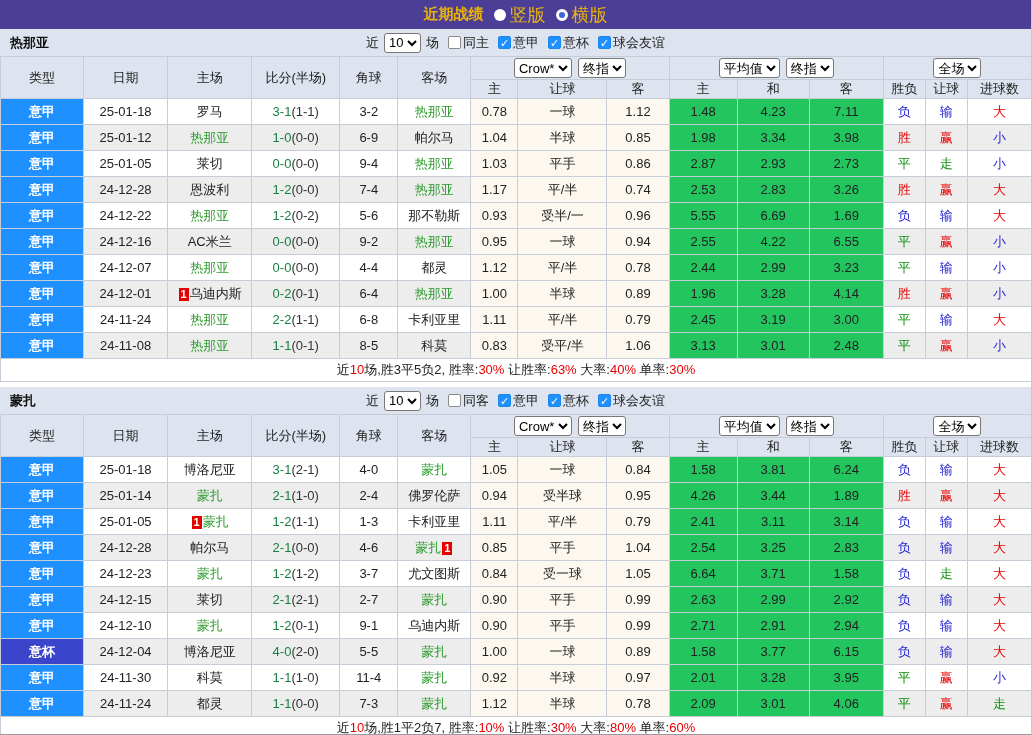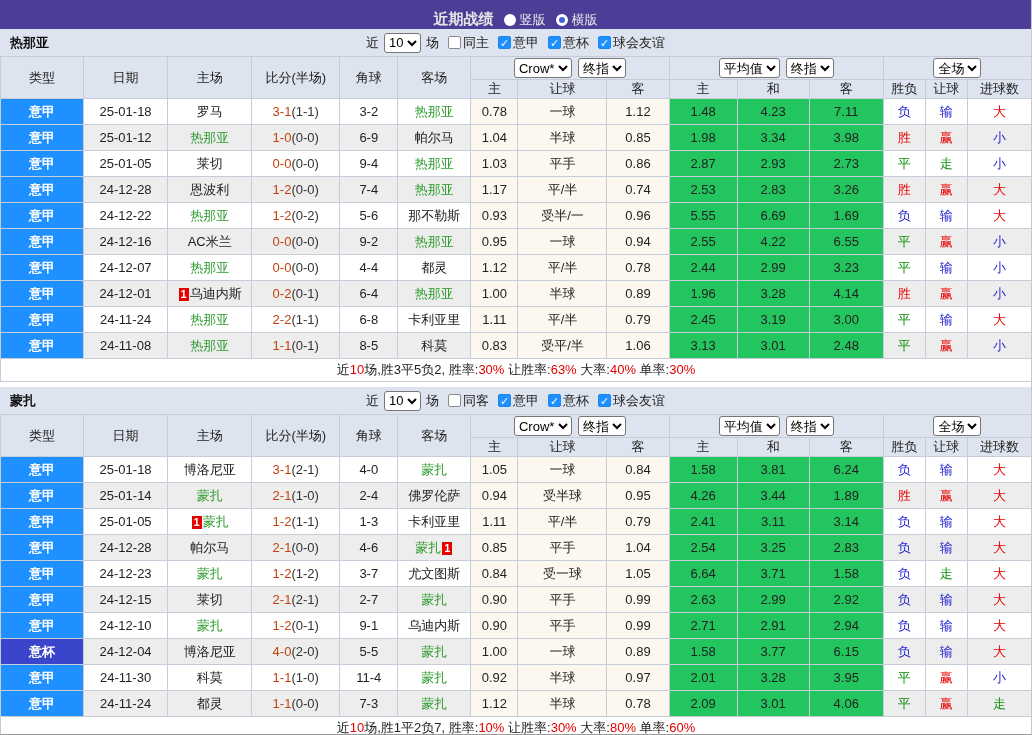--- a/index.html
+++ b/index.html
@@ -1,20 +1,20 @@
 <!DOCTYPE html>
 <html><head>
 <meta charset="utf-8">
 <style>
 *{margin:0;padding:0;box-sizing:border-box}
 body{width:1032px;font-family:"Liberation Sans","DejaVu Sans",sans-serif;font-size:13px;color:#222;background:#fff}
 .page{width:1032px;height:735px;overflow:hidden;border-right:1px solid #c9c9c9;border-bottom:1px solid #9a9a9a}
-.titlebar{height:29px;background:#4c3e96;display:flex;align-items:flex-end;justify-content:center;gap:10px;color:#e5e5e5}
+.titlebar{height:29px;background:#4c3e96;display:flex;align-items:center;justify-content:center;gap:10px;color:#eab308}
 .titlebar .t{font-weight:bold;font-size:15px}
-.radio{display:inline-flex;align-items:center;gap:4px;font-size:13px;cursor:default}
+.radio{display:inline-flex;align-items:center;gap:4px;font-size:18px;cursor:default}
 .rdot{width:12px;height:12px;border-radius:50%;background:#fff;display:inline-block}
 .rring{width:12px;height:12px;border-radius:50%;border:3px solid #fff;background:#3f64d8;display:inline-block}
 .section-head{height:27px;background:#dee4ef;position:relative;display:flex;align-items:center;justify-content:center}
 .team{position:absolute;left:10px;font-weight:bold;color:#111}
 .filters{display:flex;align-items:center}
 .flabel{color:#222;margin:0 2px}
 .fsel{height:20px;font-size:13px;border:1px solid #777;background:#fff;border-radius:3px;margin:0 3px}
 .cb{width:13px;height:13px;border:1px solid #8a8a8a;background:#fff;border-radius:2px;display:inline-block;margin-left:7px}
 .cb.checked{background:#1e90ff;border-color:#1a86ef;position:relative}
 .cb.checked::after{content:"✓";color:#fff;font-size:11px;font-weight:bold;display:block;text-align:center;line-height:12px}
@@ -28,21 +28,21 @@
 tr.even td.plain{background:#ededed}
 .c-league{background:#1e90ff;color:#fff;font-weight:bold}
 .c-league.cup{background:#3a45cc}
 .col-cream{background:#fdf8ef}
 .col-blue{background:#22c55e}
 .t-red{color:#e60000}
 .t-blue{color:#2626d0}
 .t-green{color:#0d8f0d}
 .team-green{color:#2e9b2e}
 .card{display:inline-block;background:#e60000;color:#fff;font-size:11px;line-height:13px;padding:0 2px;margin:0 1px;font-weight:bold}
-.score-full{color:#c2410c}
+.score-full{color:#15803d}
 .score-half{color:#333}
 .sumrow{height:23px}
 .summary{background:#fff;text-align:center}
 .summary span{white-space:pre}
 .gap{height:5px;background:#fff}
 </style>
 </head>
 <body>
 
 <div class="page">

